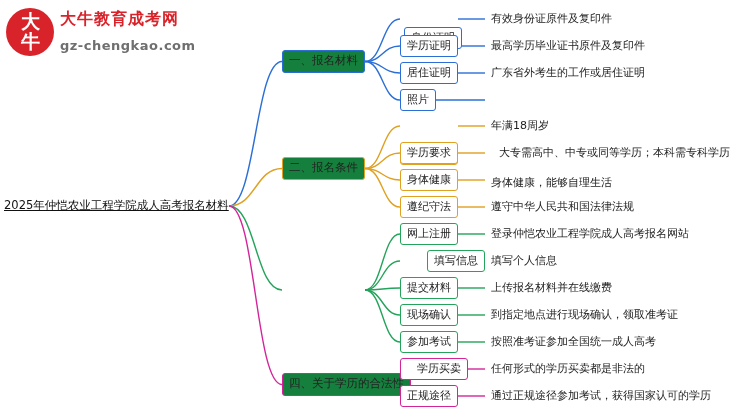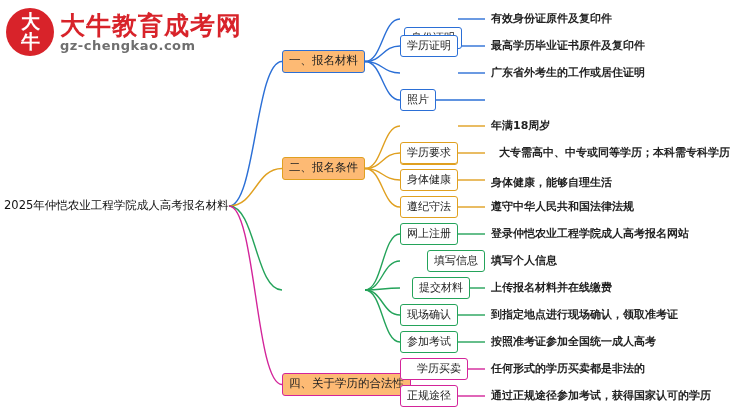--- a/index.html
+++ b/index.html
@@ -39,21 +39,21 @@
     font-weight: bold;
     line-height: 1.05;
     text-align: center;
     letter-spacing: -1px;
   }
   #logo .badge span { display: block; }
   #logo .ltitle {
     position: absolute;
     left: 54px;
     top: 3px;
-    font-size: 25px;
+    font-size: 16px;
     font-weight: bold;
     color: #d8232a;
     white-space: nowrap;
     letter-spacing: 1px;
   }
   #logo .lsub {
     position: absolute;
     left: 54px;
     top: 32px;
     font-size: 13px;
@@ -85,37 +85,37 @@
     white-space: nowrap;
     font-size: 11px;
     color: #222222;
     line-height: 1;
     padding: 4px 6px 5px 6px;
   }
   .root {
     font-size: 11.5px;
     color: #111111;
     padding: 2px 0;
+    text-decoration: underline;
   }
   .branch {
     border: 1px solid #888;
     border-radius: 3px;
-    background: #fdba74;
+    background: #15803d;
     font-size: 11.5px;
   }
   .leaf-key {
     border: 1px solid #888;
     border-radius: 3px;
     background: #ffffff;
   }
   .leaf-val {
     border: none;
     background: transparent;
     padding-left: 4px;
-    font-weight: bold;
   }
   
   .c1 { border-color: #2b6fd6; }
   .c2 { border-color: #e0a020; }
   .c3 { border-color: #24a35a; }
   .c4 { border-color: #d3249a; }
 </style>
 </head>
 <body>
 
@@ -166,36 +166,37 @@
       <path d="M458,369 L485,369" fill="none" stroke="#d3249a" stroke-width="1.4"></path>
       <path d="M411,384.5 C405.5,384.5 405.5,396 400,396" fill="none" stroke="#d3249a" stroke-width="1.4"></path>
       <path d="M458,396 L485,396" fill="none" stroke="#d3249a" stroke-width="1.4"></path>
     </svg>
 <div class="node root" style="left: 4px; top: 198px;">2025年仲恺农业工程学院成人高考报名材料</div>
     <div class="node branch c1" style="left: 282px; top: 50px; border-color: rgb(43, 111, 214);">一、报名材料</div>
     <div class="node leaf-key c1" style="left: 404px; top: 8px; border-color: rgb(43, 111, 214); margin-top: 19px;">身份证明</div>
     <div class="node leaf-val" style="left: 487px; top: 9px;">有效身份证原件及复印件</div>
     <div class="node leaf-key c1" style="left: 400px; top: 35px; border-color: rgb(43, 111, 214);">学历证明</div>
     <div class="node leaf-val" style="left: 487px; top: 36px;">最高学历毕业证书原件及复印件</div>
+    <div class="node leaf-key c1" style="left: 400px; top: 62px; border-color: rgb(43, 111, 214);">居住证明</div>
     <div class="node leaf-val" style="left: 487px; top: 63px;">广东省外考生的工作或居住证明</div>
     <div class="node leaf-key c1" style="left: 400px; top: 89px; border-color: rgb(43, 111, 214);">照片</div>
     <div class="node branch c2" style="left: 282px; top: 157px; border-color: rgb(224, 160, 32);">二、报名条件</div>
     <div class="node leaf-key c2" style="left: 400px; top: 115px; border-color: rgb(224, 160, 32); margin-top: 28px;">年龄要求</div>
     <div class="node leaf-val" style="left: 487px; top: 116px;">年满18周岁</div>
     <div class="node leaf-key c2" style="left: 400px; top: 142px; border-color: rgb(224, 160, 32);">学历要求</div>
     <div class="node leaf-val" style="left: 487px; top: 143px; margin-left: 8px;">大专需高中、中专或同等学历；本科需专科学历</div>
     <div class="node leaf-key c2" style="left: 400px; top: 169px; border-color: rgb(224, 160, 32);">身体健康</div>
     <div class="node leaf-val" style="left: 487px; top: 173px;">身体健康，能够自理生活</div>
     <div class="node leaf-key c2" style="left: 400px; top: 196px; border-color: rgb(224, 160, 32);">遵纪守法</div>
     <div class="node leaf-val" style="left: 487px; top: 197px;">遵守中华人民共和国法律法规</div>
     <div class="node leaf-key c3" style="left: 400px; top: 223px; border-color: rgb(36, 163, 90);">网上注册</div>
     <div class="node leaf-val" style="left: 487px; top: 224px;">登录仲恺农业工程学院成人高考报名网站</div>
     <div class="node leaf-key c3" style="left: 400px; top: 250px; border-color: rgb(36, 163, 90); margin-left: 27px;">填写信息</div>
     <div class="node leaf-val" style="left: 487px; top: 251px;">填写个人信息</div>
-    <div class="node leaf-key c3" style="left: 412px; top: 277px; border-color: rgb(36, 163, 90);">提交材料</div>
+    <div class="node leaf-key c3" style="left: 400px; top: 277px; border-color: rgb(36, 163, 90);">提交材料</div>
     <div class="node leaf-val" style="left: 487px; top: 278px;">上传报名材料并在线缴费</div>
     <div class="node leaf-key c3" style="left: 400px; top: 304px; border-color: rgb(36, 163, 90); font-family: Liberation Serif, serif;">现场确认</div>
     <div class="node leaf-val" style="left: 487px; top: 305px;">到指定地点进行现场确认，领取准考证</div>
     <div class="node leaf-key c3" style="left: 400px; top: 331px; border-color: rgb(36, 163, 90);">参加考试</div>
     <div class="node leaf-val" style="left: 487px; top: 332px;">按照准考证参加全国统一成人高考</div>
     <div class="node branch c4" style="left: 282px; top: 373px; border-color: rgb(211, 36, 154);">四、关于学历的合法性</div>
     <div class="node leaf-key c4" style="left: 400px; top: 358px; border-color: rgb(211, 36, 154); padding-left: 16px;">学历买卖</div>
     <div class="node leaf-val" style="left: 487px; top: 359px;">任何形式的学历买卖都是非法的</div>
     <div class="node leaf-key c4" style="left: 400px; top: 385px; border-color: rgb(211, 36, 154);">正规途径</div>
     <div class="node leaf-val" style="left: 487px; top: 386px;">通过正规途径参加考试，获得国家认可的学历</div>

